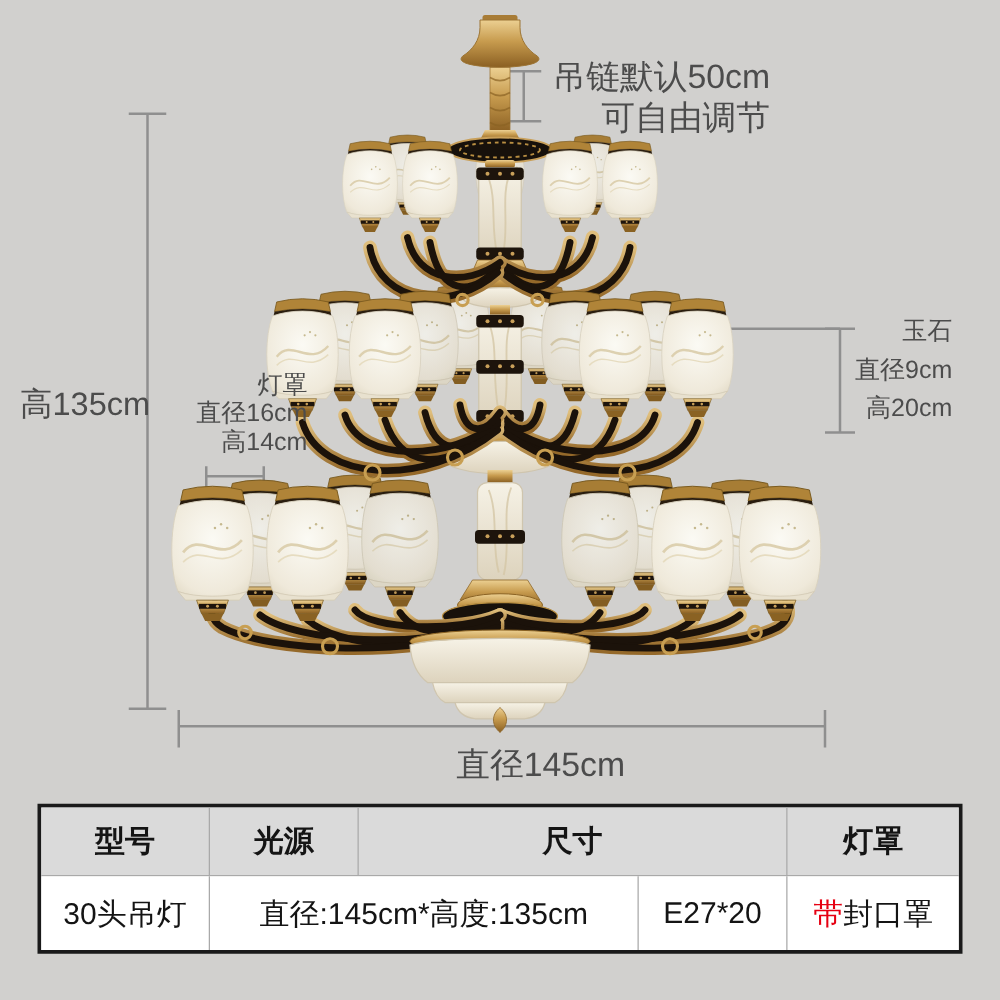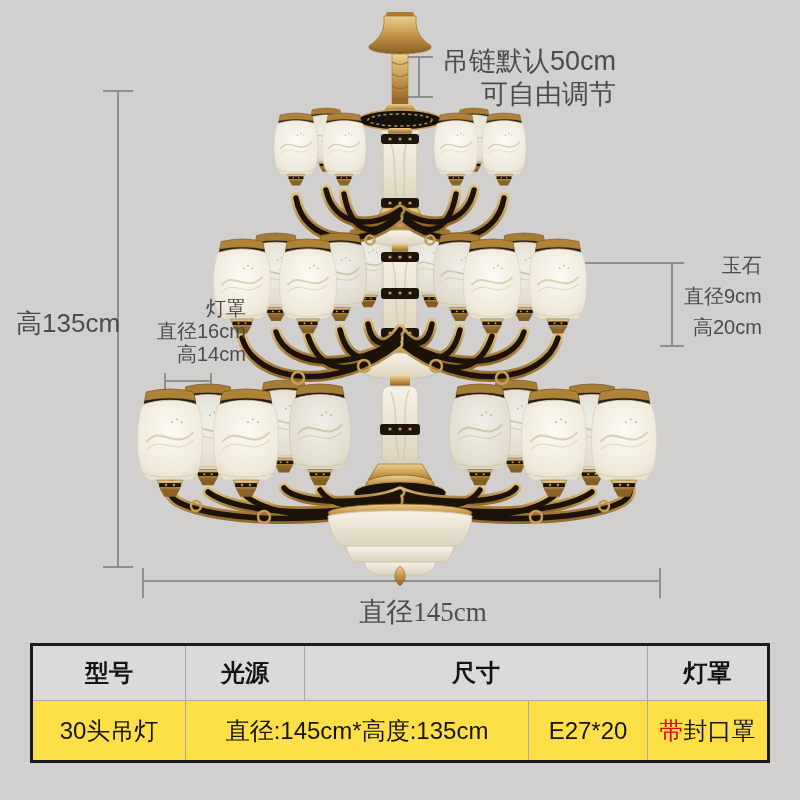--- a/index.html
+++ b/index.html
@@ -5,32 +5,32 @@
   html,body{margin:0;padding:0;background:#d1d0ce;}
   .stage{position:relative;width:800px;height:800px;background:#d1d0ce;overflow:hidden;
          font-family:"Liberation Sans","DejaVu Sans",sans-serif;}
   .stage svg{position:absolute;left:0;top:0;}
   .anno{position:absolute;color:#4c4c4c;text-align:right;}
   .anno div{white-space:nowrap;}
   .t-chain{left:442px;top:45px;font-size:27px;line-height:33px;}
   .t-height{left:16px;top:306px;font-size:26px;}
   .t-shade{left:157px;top:297px;font-size:20px;line-height:23px;}
   .t-jade{left:684px;top:250px;font-size:20px;line-height:31px;}
-  .t-diameter{left:328px;top:594px;width:190px;text-align:center;font-size:27px;font-family:Liberation Serif, serif;}
+  .t-diameter{left:310px;top:594px;width:190px;font-size:27px;}
   
   .spec-table{position:absolute;left:30px;top:643px;width:740px;height:120px;
               border:3px solid #1a1a1a;box-sizing:border-box;display:flex;flex-direction:column;
               font-family:"Liberation Sans","DejaVu Sans",sans-serif;}
   .tr{display:flex;flex-direction:row;width:100%;}
   .th-row{height:54px;background:#dadada;border-bottom:1px solid #a9a9a9;}
-  .data-row{flex:1;background:#fde047;}
+  .data-row{flex:1;background:#ffffff;}
   .td{display:flex;align-items:center;justify-content:center;box-sizing:border-box;
       font-size:24px;color:#141414;border-right:1px solid #a9a9a9;}
   .td:last-child{border-right:none;}
-  .c1{width:153px;} .c2{width:343px;} .c3{width:119px;} .c4{flex:1;}
+  .c1{width:135px;} .c2{width:343px;} .c3{width:119px;} .c4{flex:1;}
   .th-row .td{font-weight:bold;}
   .red{color:#e60012;}
   
   .dim{stroke:#8f8f8f;stroke-width:2;}
   .ag{stroke:url(#goldArm);stroke-width:11;fill:none;stroke-linecap:round;}
   .ad{stroke:#1b120a;stroke-width:5.5;fill:none;stroke-linecap:round;}
   .curl{stroke:#c89f52;stroke-width:2.5;fill:none;}
   .vein{stroke:#d4c7a6;stroke-width:1.5;fill:none;opacity:.8;}
   .stud{fill:#c9a05a;}
   .back{filter:brightness(0.95);}

